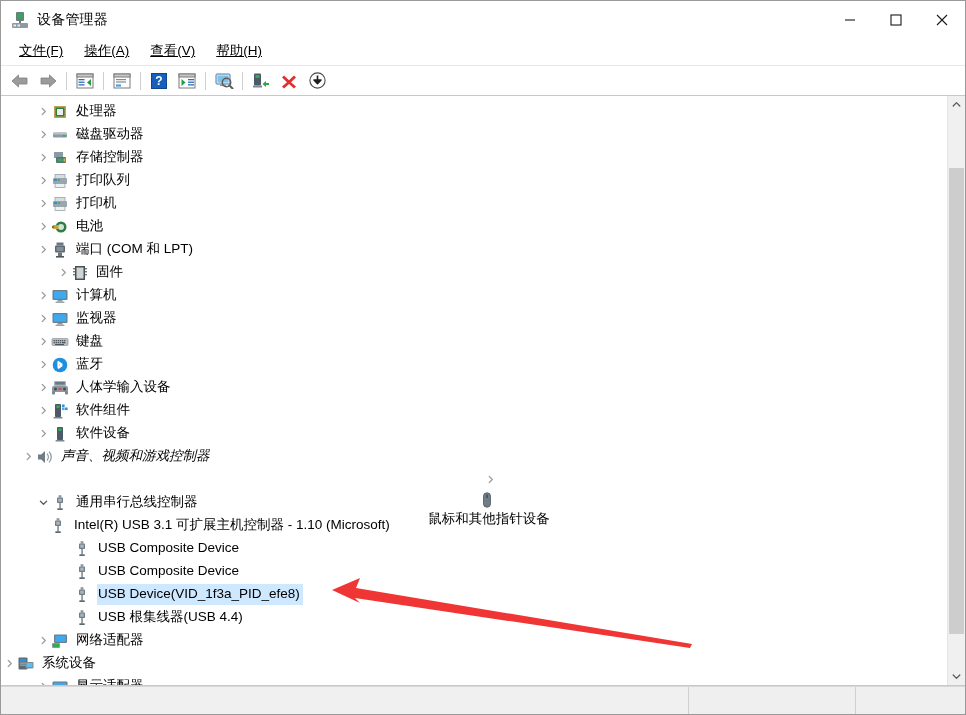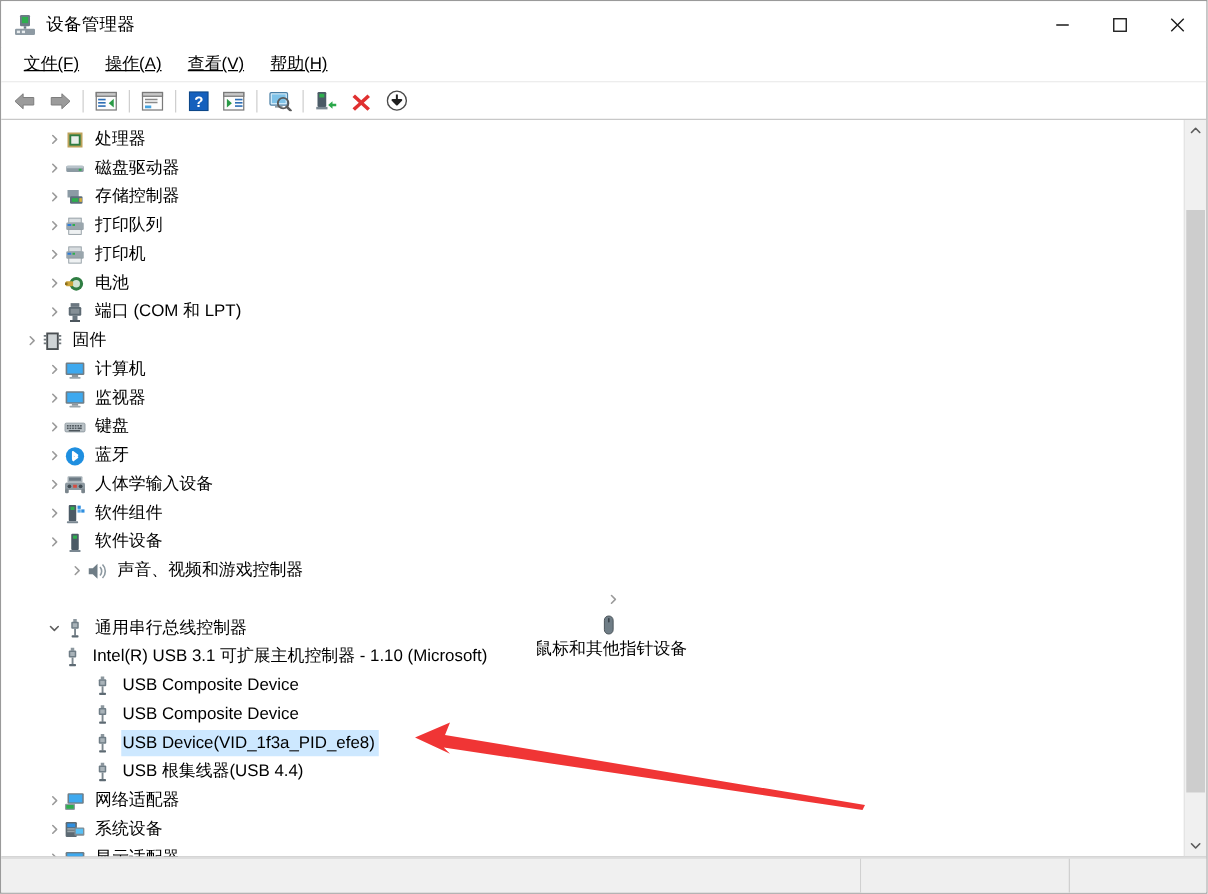--- a/index.html
+++ b/index.html
@@ -404,21 +404,21 @@
             </div>
             <div class="ricon"><svg width="18" height="18" viewBox="0 0 18 18">
                 <rect x="5.5" y="1.5" width="7" height="3" fill="#6b7780"></rect>
                 <rect x="4" y="4.5" width="10" height="7" rx="1" fill="#5d6a73"></rect>
                 <rect x="5.5" y="6" width="7" height="4" fill="#858f96"></rect>
                 <rect x="7" y="11.5" width="4" height="4" fill="#6b7780"></rect>
                 <rect x="5" y="15" width="8" height="1.6" fill="#4c565d"></rect>
               </svg></div>
             <div class="rlabel">端口 (COM 和 LPT)</div>
           </div>
-          <div class="row" style="padding-left: 16px;">
+          <div class="row" style="padding-left: 54px;">
             <div class="chev">
               <svg width="9" height="9" viewBox="0 0 9 9">
                 <path d="M3.2 1.4 L6.3 4.5 L3.2 7.6" fill="none" stroke="#9a9a9a" stroke-width="1.25" stroke-linecap="round" stroke-linejoin="round"></path>
               </svg>
             </div>
             <div class="ricon"><svg width="18" height="18" viewBox="0 0 18 18">
                 <rect x="4" y="2" width="10" height="14" fill="#4a4f52"></rect>
                 <rect x="5.5" y="3.5" width="7" height="11" fill="#cfd4d6"></rect>
                 <rect x="2" y="4" width="2" height="1.4" fill="#70787d"></rect>
                 <rect x="2" y="7" width="2" height="1.4" fill="#70787d"></rect>
@@ -533,21 +533,21 @@
                 <path d="M3.2 1.4 L6.3 4.5 L3.2 7.6" fill="none" stroke="#9a9a9a" stroke-width="1.25" stroke-linecap="round" stroke-linejoin="round"></path>
               </svg>
             </div>
             <div class="ricon"><svg width="18" height="18" viewBox="0 0 18 18">
                 <rect x="6" y="2" width="6" height="13" rx="0.8" fill="#4b5a66"></rect>
                 <rect x="7.4" y="3.4" width="3.2" height="2.6" fill="#2eae4e"></rect>
                 <rect x="4.5" y="15" width="9" height="1.6" rx="0.6" fill="#7b8892"></rect>
               </svg></div>
             <div class="rlabel">软件设备</div>
           </div>
-          <div class="row" style="padding-left: 52px;">
+          <div class="row" style="padding-left: 19px; font-style: italic;">
             <div class="chev">
               <svg width="9" height="9" viewBox="0 0 9 9">
                 <path d="M3.2 1.4 L6.3 4.5 L3.2 7.6" fill="none" stroke="#9a9a9a" stroke-width="1.25" stroke-linecap="round" stroke-linejoin="round"></path>
               </svg>
             </div>
             <div class="ricon"><svg width="18" height="18" viewBox="0 0 18 18">
                 <path d="M2 6.6 L5.2 6.6 L9 3 L9 15 L5.2 11.4 L2 11.4 Z" fill="#6f7d86"></path>
                 <path d="M11 5.6 A5 5 0 0 1 11 12.4" fill="none" stroke="#8d99a1" stroke-width="1.3"></path>
                 <path d="M13 3.6 A7.6 7.6 0 0 1 13 14.4" fill="none" stroke="#8d99a1" stroke-width="1.3"></path>
               </svg></div>
@@ -642,21 +642,21 @@
               </svg>
             </div>
             <div class="ricon"><svg width="18" height="18" viewBox="0 0 18 18">
                 <rect x="3" y="2.5" width="13" height="8.5" rx="1" fill="#6f7d86"></rect>
                 <rect x="4.2" y="3.6" width="10.6" height="6.3" fill="#3ea9ef"></rect>
                 <rect x="1" y="11" width="8" height="5" rx="1" fill="#8d99a1"></rect>
                 <rect x="2" y="12" width="6" height="3" fill="#2eae4e"></rect>
               </svg></div>
             <div class="rlabel">网络适配器</div>
           </div>
-          <div class="row" style="padding-left: 34px;">
+          <div class="row" style="">
             <div class="chev">
               <svg width="9" height="9" viewBox="0 0 9 9">
                 <path d="M3.2 1.4 L6.3 4.5 L3.2 7.6" fill="none" stroke="#9a9a9a" stroke-width="1.25" stroke-linecap="round" stroke-linejoin="round"></path>
               </svg>
             </div>
             <div class="ricon"><svg width="18" height="18" viewBox="0 0 18 18">
                 <rect x="1.5" y="2.5" width="9" height="12" rx="1" fill="#5d6a73"></rect>
                 <rect x="2.8" y="3.8" width="6.4" height="3" fill="#2f8fe0"></rect>
                 <rect x="2.8" y="7.5" width="6.4" height="1.3" fill="#9aa5ab"></rect>
                 <rect x="2.8" y="9.5" width="6.4" height="1.3" fill="#9aa5ab"></rect>

